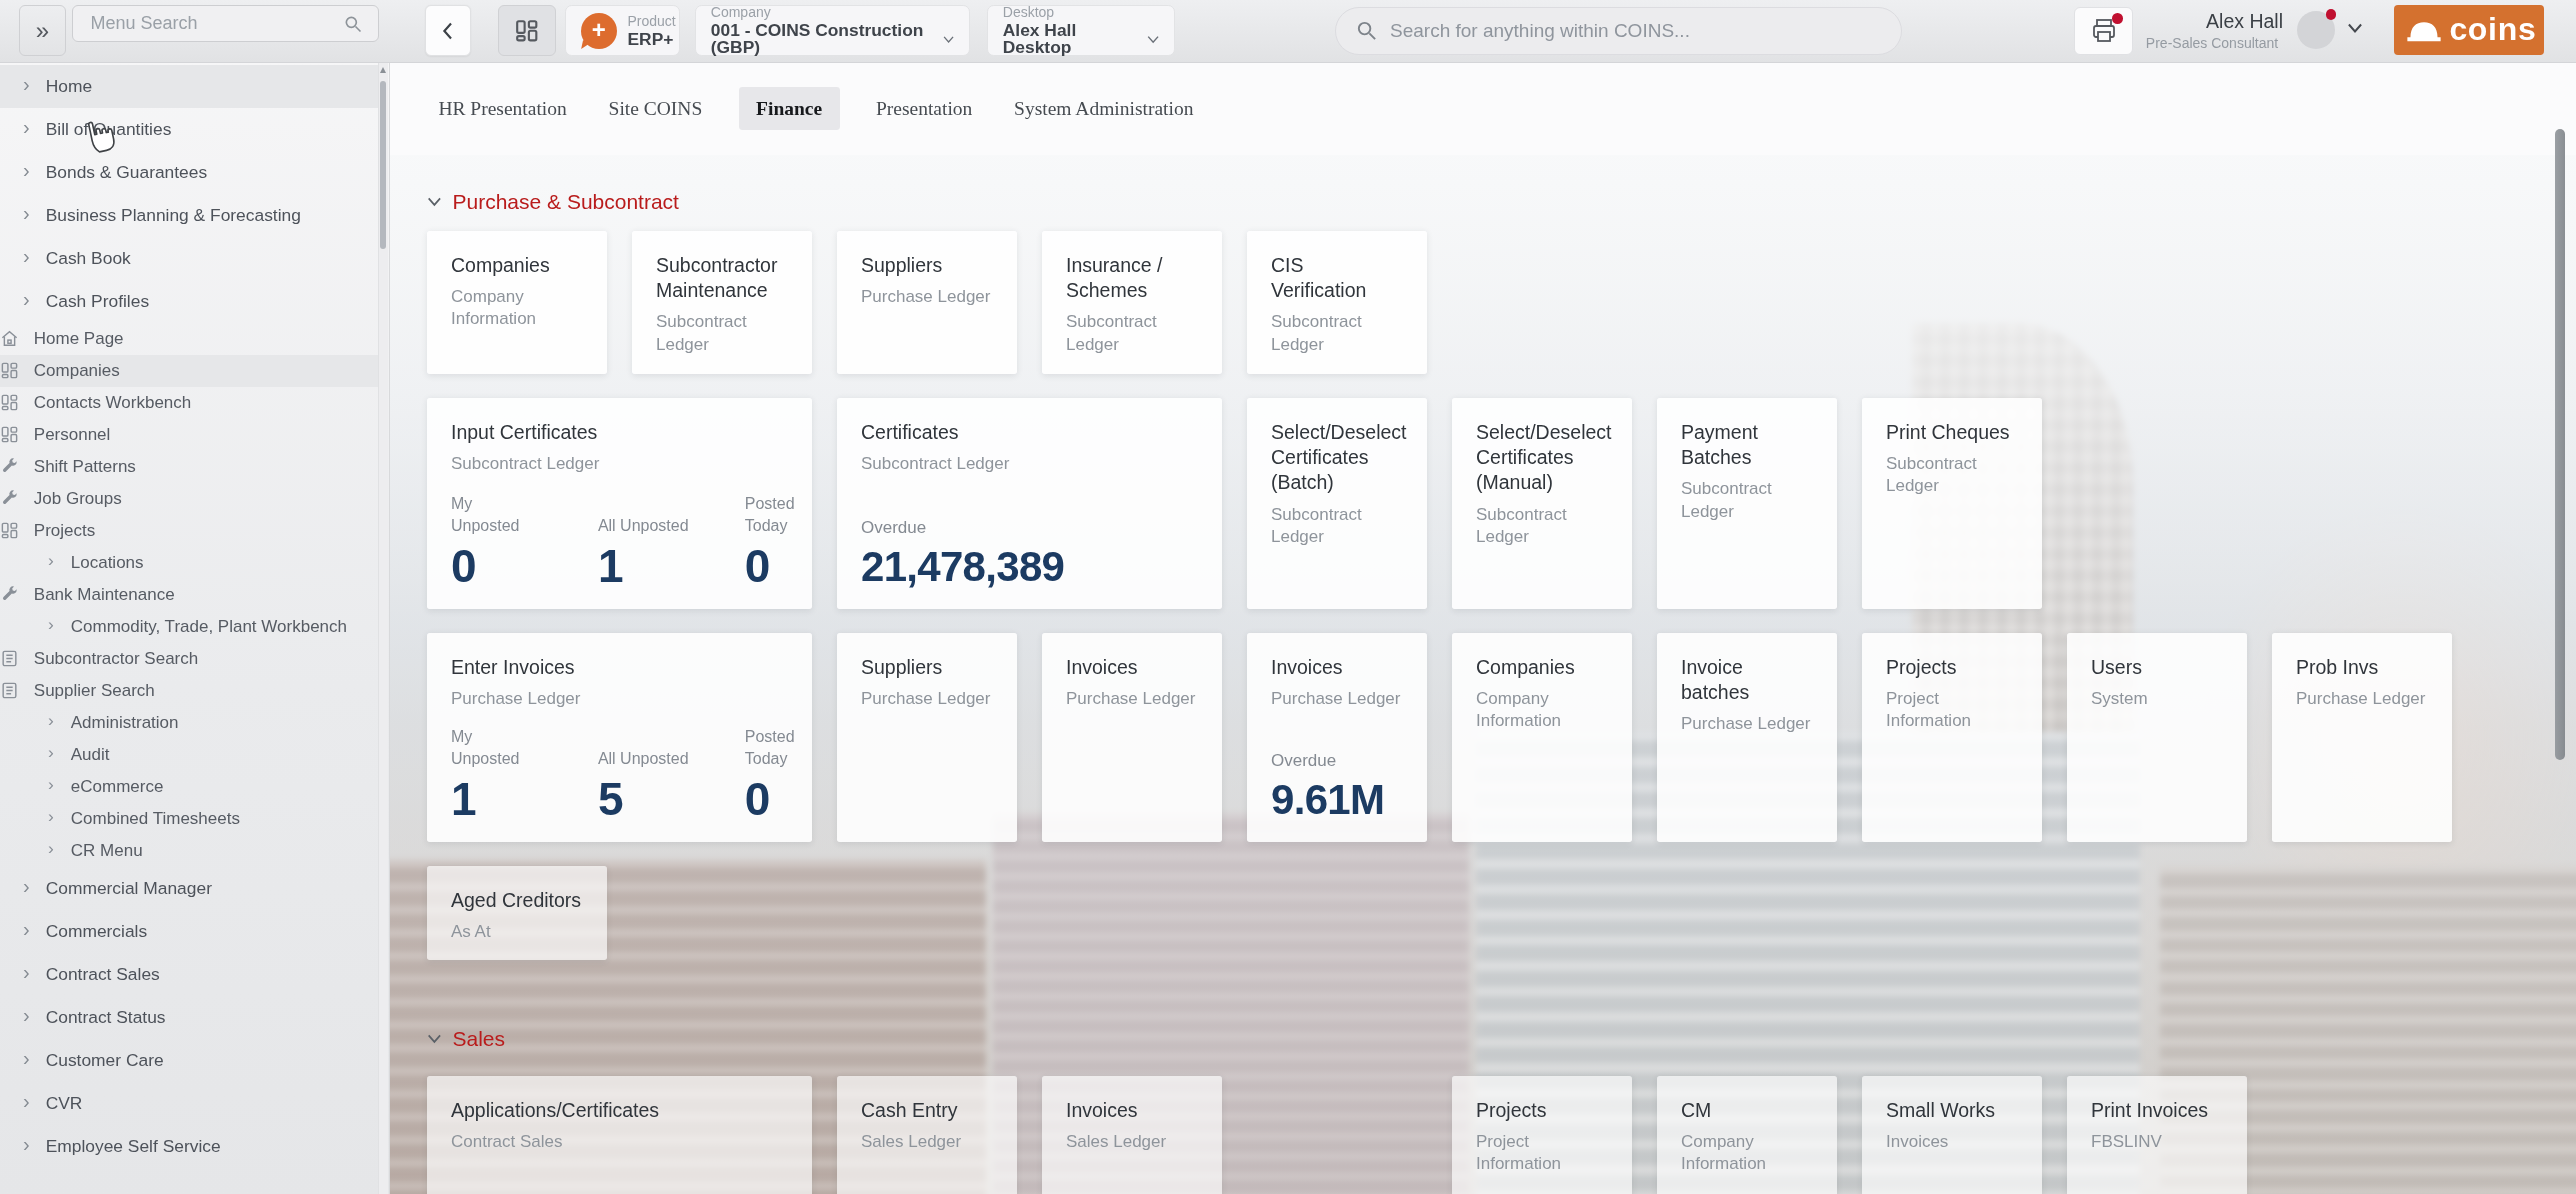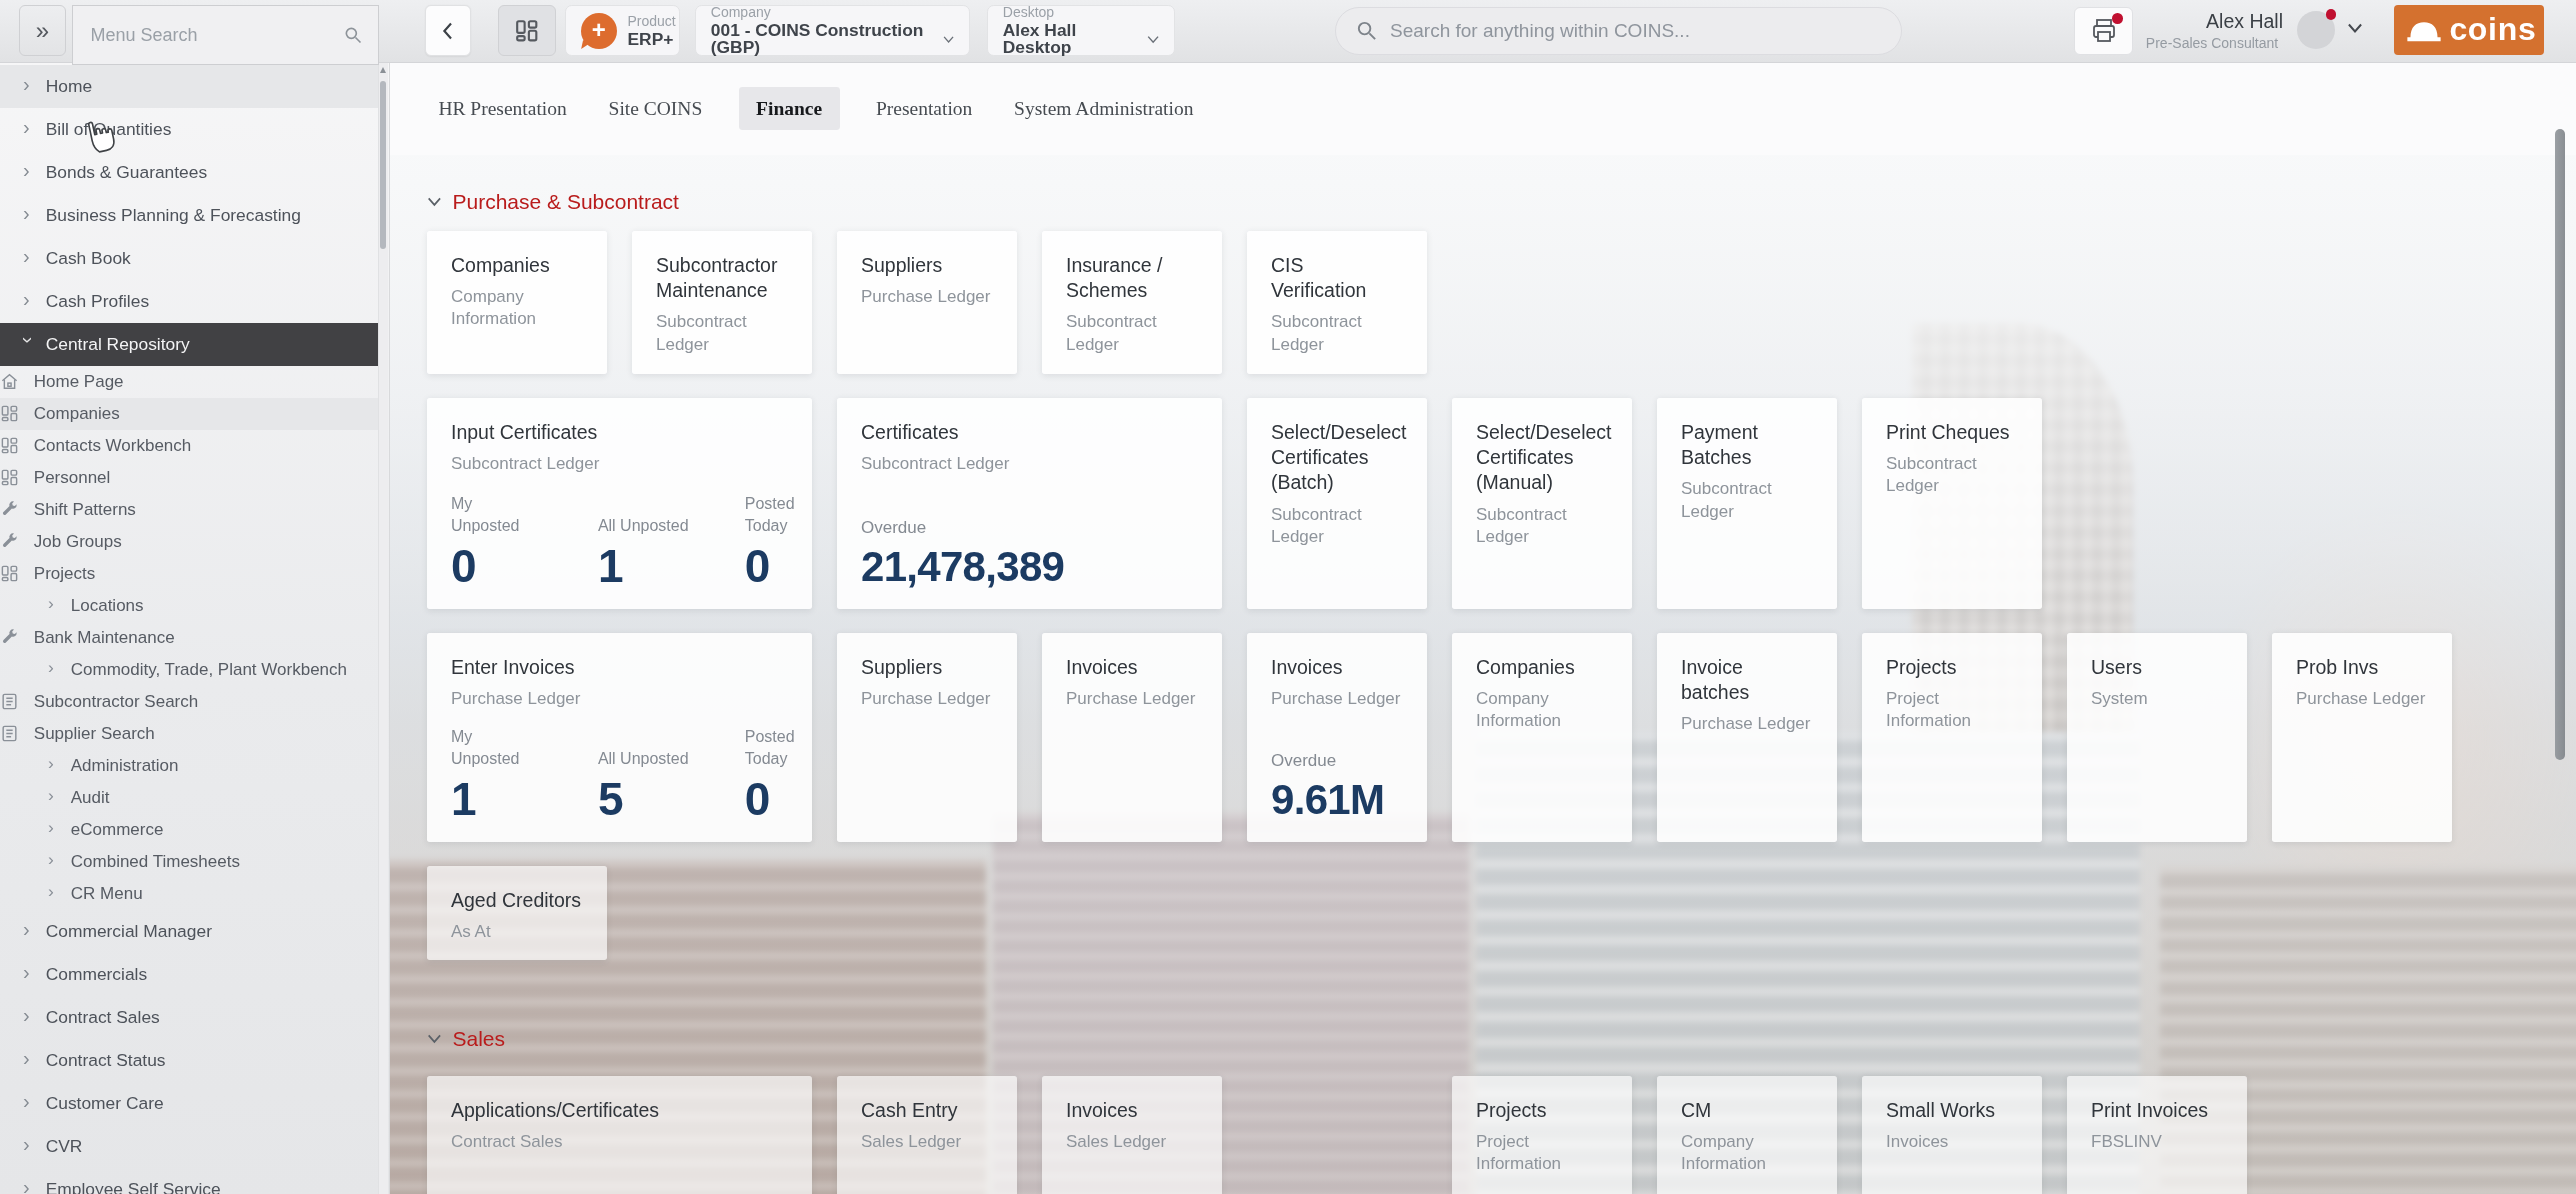--- a/index.html
+++ b/index.html
@@ -4,21 +4,21 @@
 <style>
   html,body{margin:0;padding:0;}
   body{width:2576px;height:1194px;overflow:hidden;position:relative;
        font-family:"Liberation Sans","DejaVu Sans",sans-serif;background:#e9eaec;}
   svg{display:block;}
   
   .topbar{position:absolute;left:0;top:0;width:2576px;height:62px;
           background:linear-gradient(180deg,#eeeff1,#e1e2e4);border-bottom:0.7px solid #d4d5d8;z-index:30;}
   .tb-btn{position:absolute;display:flex;align-items:center;justify-content:center;border-radius:6px;box-sizing:border-box;}
   .toggle{left:19px;top:5.4px;width:47px;height:51px;border:0.7px solid #cfd0d3;color:#55595f;font-size:24px;}
-  .msearch{position:absolute;left:72px;top:5.4px;width:307px;height:60px;border:0.7px solid #cdced1;border-radius:0;
+  .msearch{position:absolute;left:72px;top:5.4px;width:307px;height:37px;border:0.7px solid #cdced1;border-radius:6px;
            background:#f0f0f2;box-sizing:border-box;display:flex;align-items:center;}
   .msearch input{flex:1;border:none;outline:none;background:transparent;font-family:inherit;
                  font-size:18px;color:#5a6066;padding:0 6.7px 0 17.4px;}
   .msearch input::placeholder{color:#9aa0a7;}
   .backbtn{left:425px;top:5.4px;width:46px;height:51px;background:#fcfcfd;border:0.7px solid #e0e1e3;box-shadow:0 0.7px 2px rgba(0,0,0,.06);}
   .gridbtn{left:498px;top:5.4px;width:58px;height:51px;background:#e0e1e4;border:0.7px solid #d0d1d4;}
   .selcard{position:absolute;top:5.4px;height:51px;background:#f6f6f8;border:0.7px solid #e2e3e5;border-radius:6.7px;
            box-sizing:border-box;display:flex;align-items:center;padding:0 14.8px;}
   .selcard .lbls{display:flex;flex-direction:column;justify-content:center;gap:2.7px;}
   .slab{font-size:14px;color:#9ba1a8;line-height:1;}
@@ -231,24 +231,20 @@
         <span class="nl">Business Planning &amp; Forecasting</span>
       </div>
     <div class="nr t">
         <span class="ch">›</span>
         <span class="nl">Cash Book</span>
       </div>
     <div class="nr t">
         <span class="ch">›</span>
         <span class="nl">Cash Profiles</span>
       </div>
-    <div class="nr t sel">
-        <span class="ch">›</span>
-        <span class="nl">Central Repository</span>
-      </div>
 
     <div class="nr s">
         <svg class="ic" width="19" height="19" viewBox="0 0 24 24" fill="none" stroke="#8a9098" stroke-width="1.8">
           <path d="M3 11 L12 3.5 L21 11"></path>
           <path d="M5.5 9.5 V20.5 H18.5 V9.5"></path>
           <rect x="10" y="14" width="4" height="4"></rect>
         </svg>
         <span class="nl">Home Page</span>
       </div>
     <div class="nr s hl">

